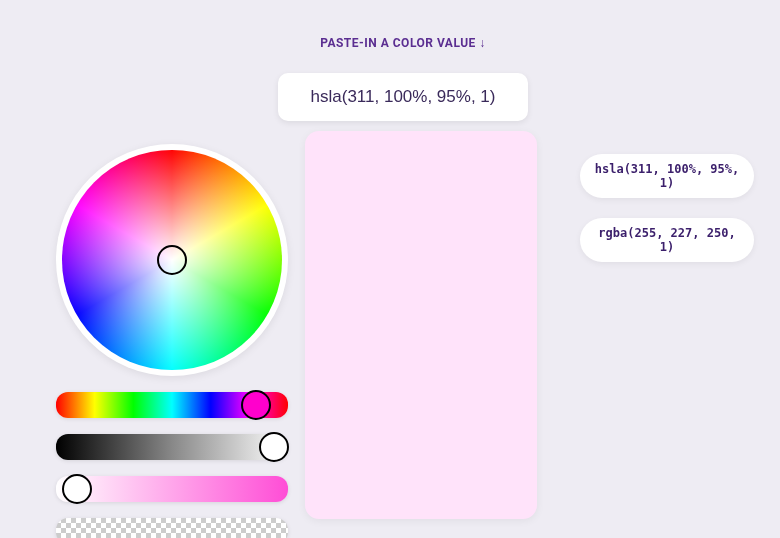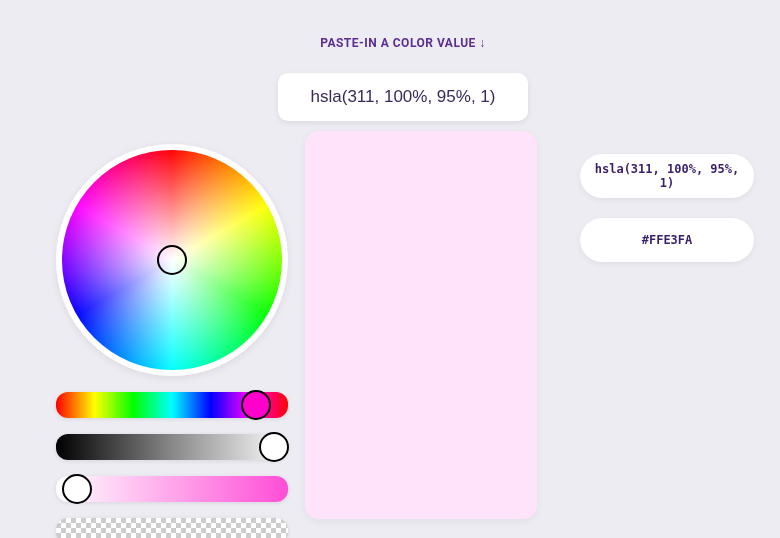--- a/index.html
+++ b/index.html
@@ -173,16 +173,16 @@
     <div class="slider light">
       <div class="thumb"></div>
     </div>
     <div class="slider alpha"></div>
   </div>
 
   <div class="swatch" id="swatch" style="background: rgb(255, 227, 250);"></div>
 
   <div class="right-col">
     <button class="format-btn">hsla(311, 100%, 95%, 1)</button>
-    <button class="format-btn">#FFE3FA</button>
+    <button class="format-btn">rgba(255, 227, 250, 1)</button>
   </div>
 
 </div>
 
 </body></html>

